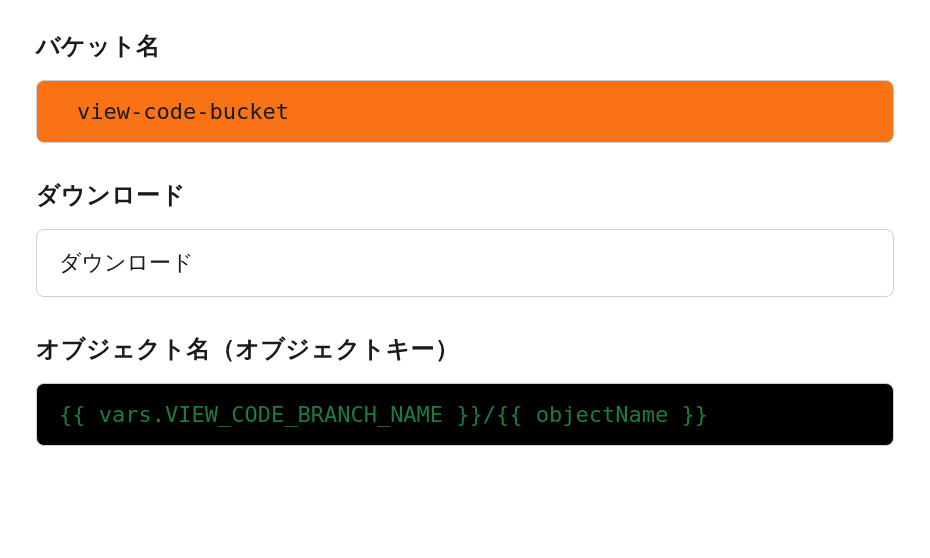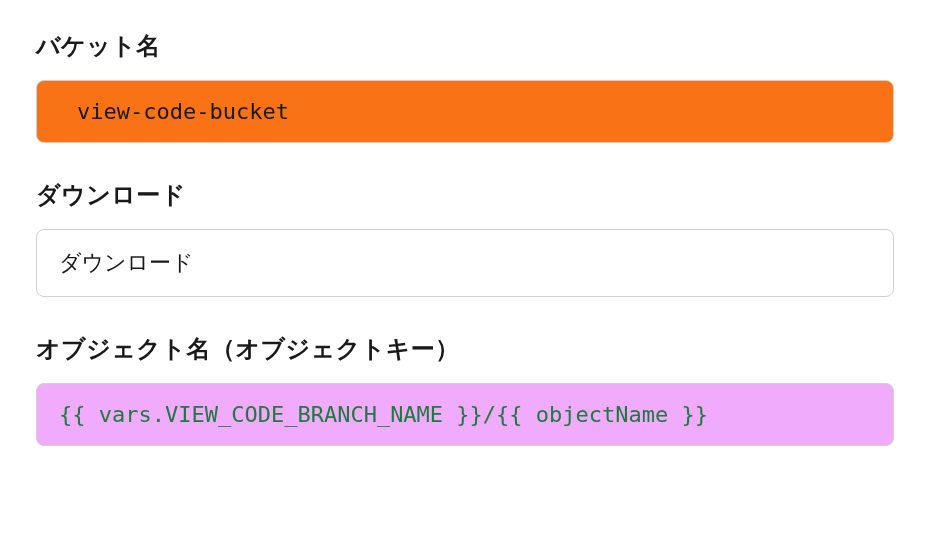--- a/index.html
+++ b/index.html
@@ -51,21 +51,21 @@
       outline: none;
       appearance: none;
       cursor: pointer;
     }
     .form-input-template {
       width: 100%;
       padding: 18px 22px;
       font-size: 22px;
       border: 1px solid #d0d0d0;
       border-radius: 8px;
-      background: #f0abfc;
+      background: #000000;
       color: #1e7a3e;
       font-family: ui-monospace, "SF Mono", Menlo, Monaco, Consolas, monospace;
       outline: none;
     }
   </style>
 </head>
 <body>
 
 <div class="form-group">
   <label class="form-label">バケット名</label>

